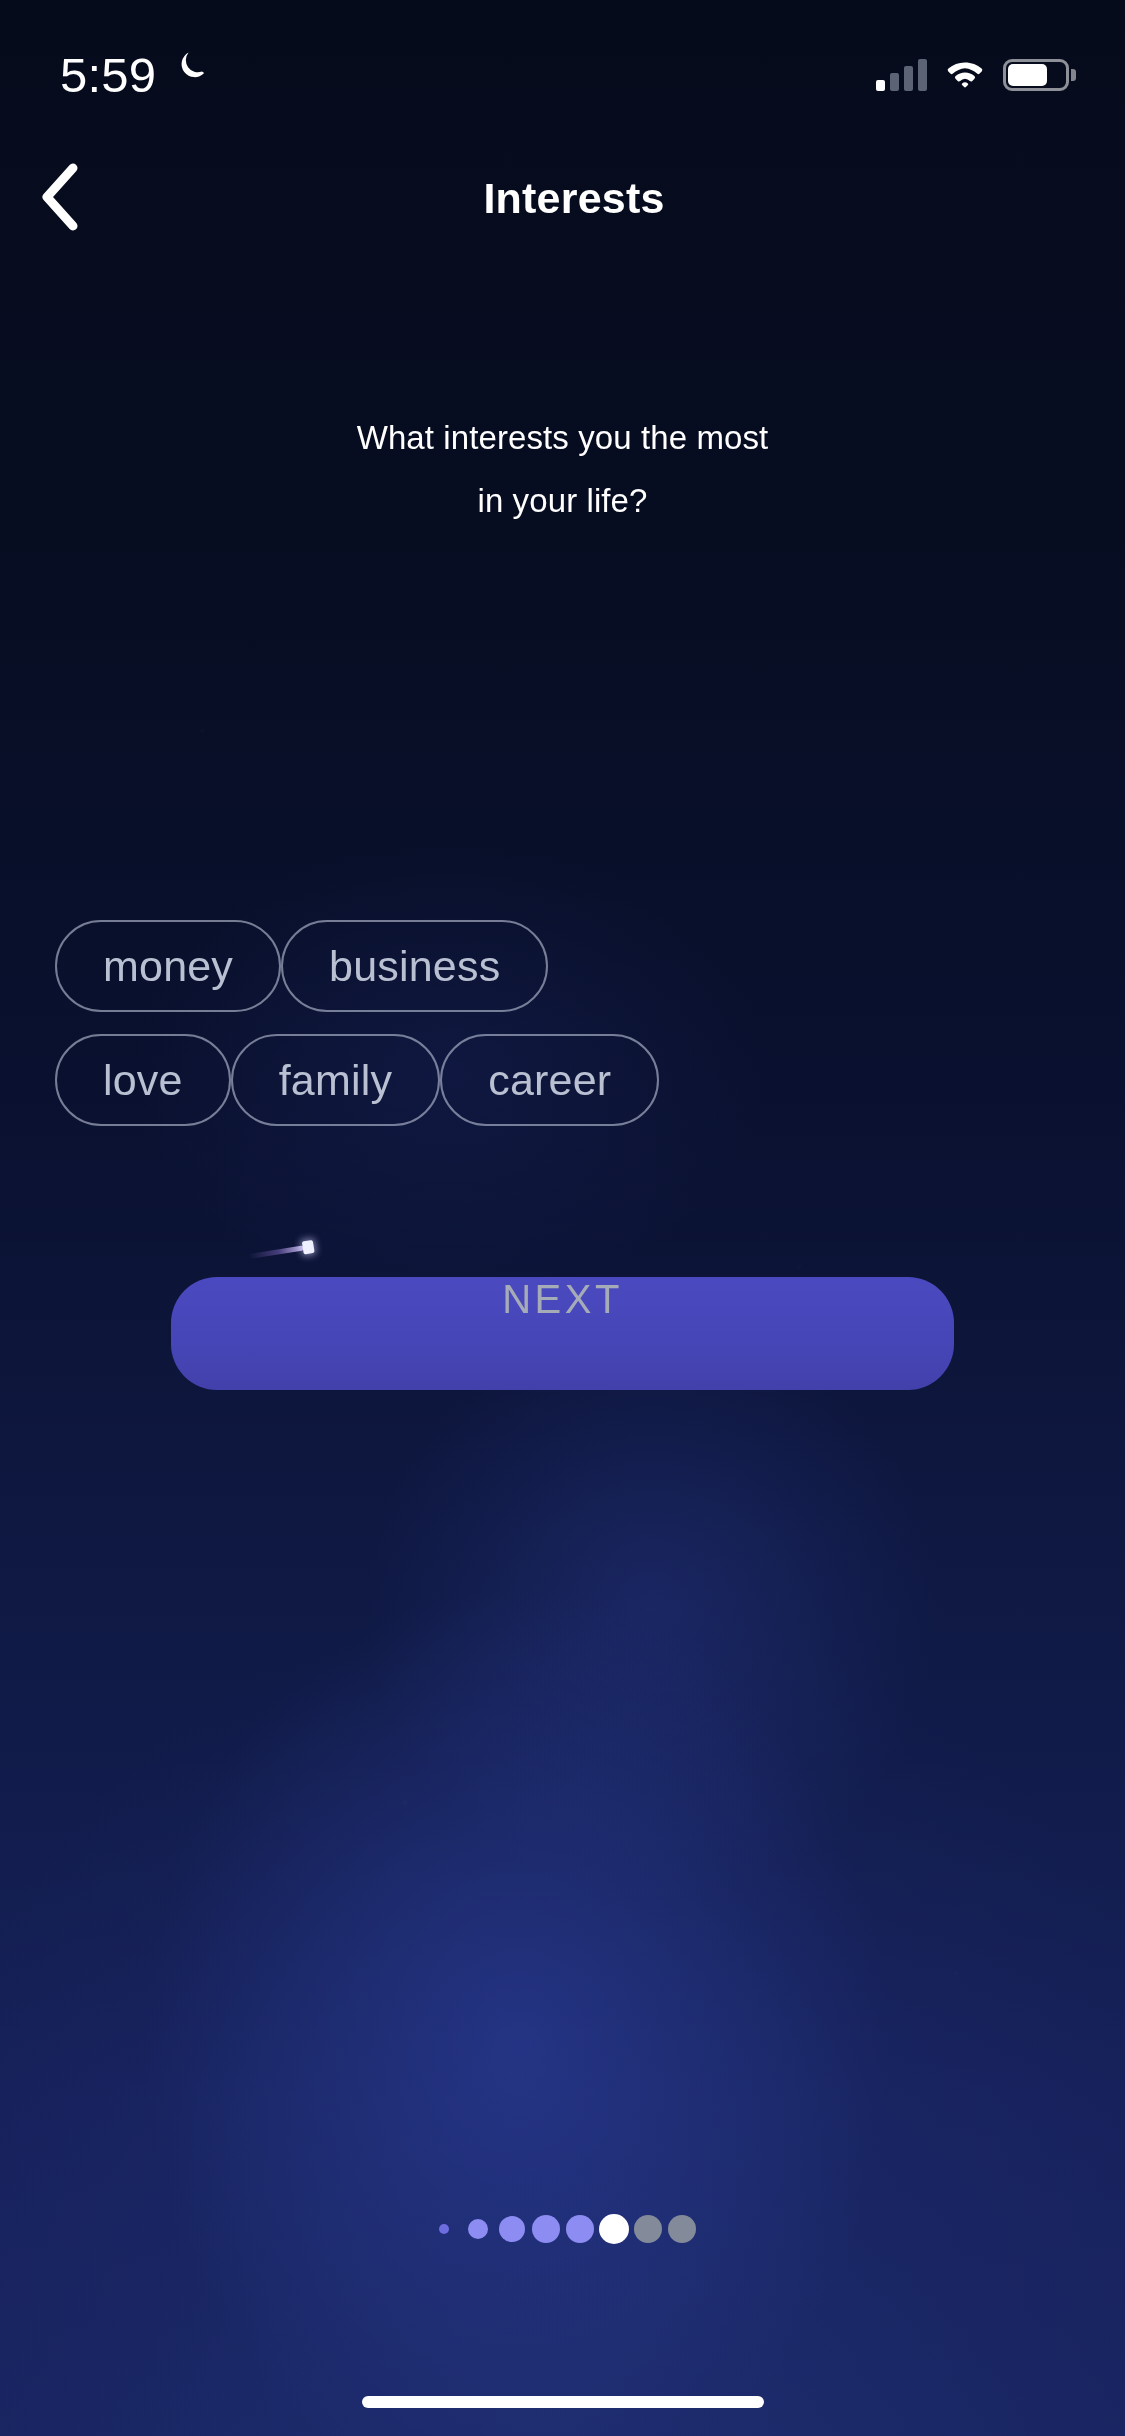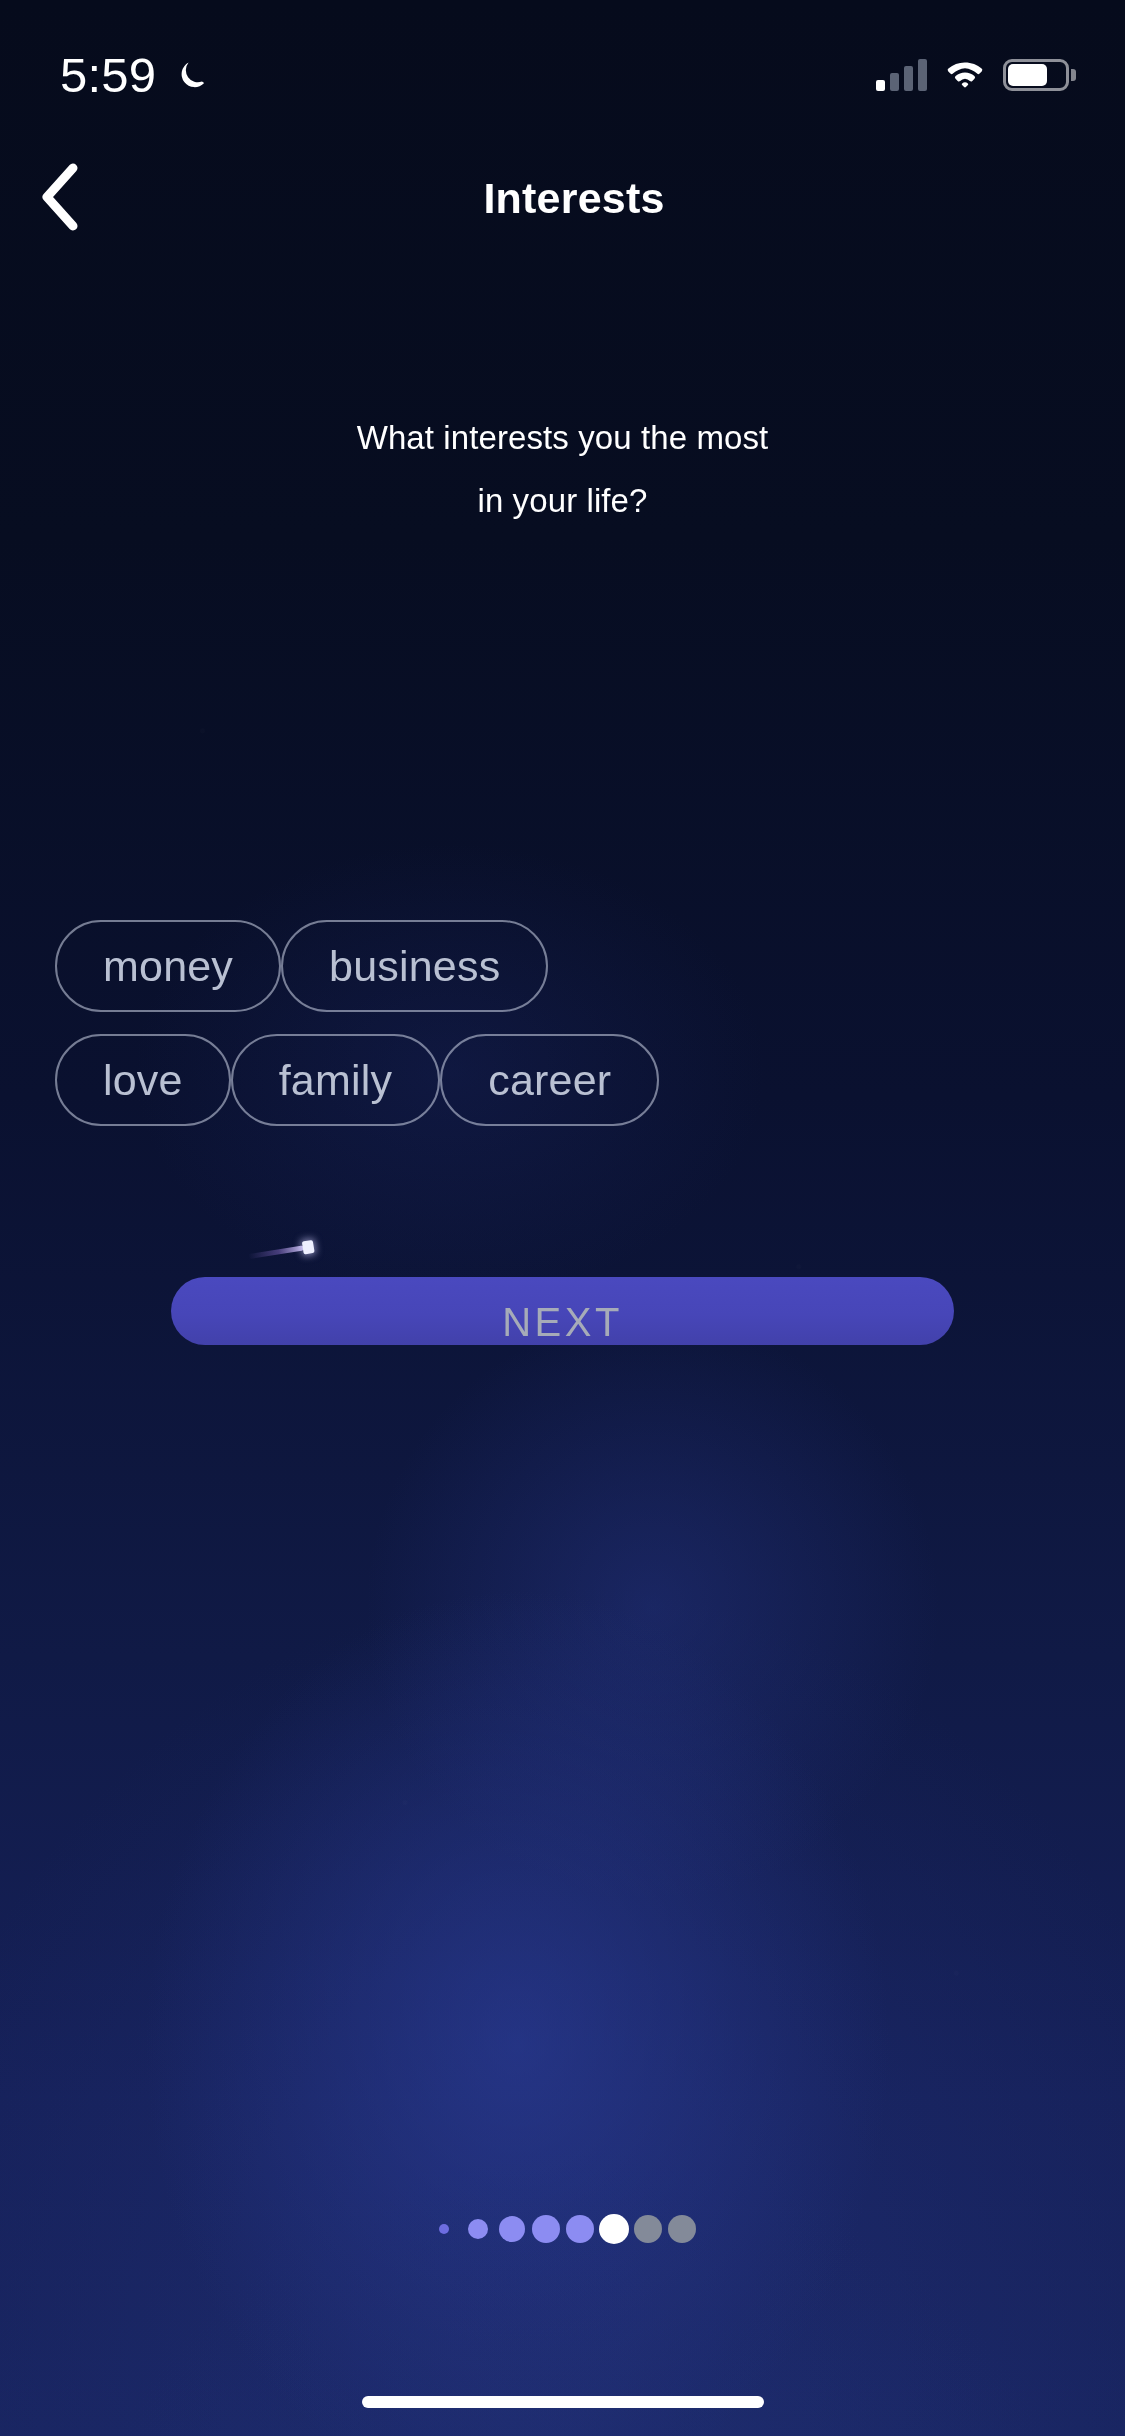--- a/index.html
+++ b/index.html
@@ -32,21 +32,21 @@
       radial-gradient(circle at 85% 81%, rgba(255,255,255,0.010) 0 2px, rgba(0,0,0,0) 3px);
     pointer-events:none;
   }
 
   
   #statusbar {
     position:absolute; top:0; left:0; width:1125px; height:132px;
     display:flex; align-items:center; justify-content:space-between;
     padding:0 56px 0 60px;
   }
-  .sb-left { display:flex; align-items:center; gap:20px; margin-top:18px; }
+  .sb-left { display:flex; align-items:flex-start; gap:20px; margin-top:18px; }
   #clock { color:#ffffff; font-size:49px; font-weight:500; letter-spacing:0.2px; }
   #moon-icon { width:36px; height:36px; position:relative; display:block; }
   .sb-right { display:flex; align-items:center; gap:18px; margin-top:18px; }
 
   
   #signal-icon { display:flex; align-items:flex-end; gap:5px; height:32px; }
   #signal-icon i { display:block; width:9px; border-radius:2px; background:#ffffff; }
   #signal-icon i.d { background:#5b6375; }
   #signal-icon i:nth-child(1){ height:11px; }
   #signal-icon i:nth-child(2){ height:18px; }
@@ -116,24 +116,24 @@
   }
   #shooting-star .head {
     position:absolute; right:0; top:3px; width:11px; height:13px;
     background:#eef0ff; border-radius:2px;
     box-shadow:0 0 7px 2px rgba(210,205,255,0.55);
   }
   #next-button-wrap {
     position:absolute; left:171px; top:1277px; width:783px; height:91px;
   }
   #next-btn {
-    position:absolute; left:0; top:0; width:783px; height:68px;
+    position:absolute; left:0; top:0; width:783px; height:113px;
     border-radius:46px;
     background:linear-gradient(180deg,#4a49bf 0%, #4746b8 55%, #4241ab 100%);
-    display:flex; align-items:flex-end; justify-content:center;
+    display:flex; align-items:flex-start; justify-content:center;
   }
   #next-label {
     color:#a6abb8; font-size:40px; font-weight:400; letter-spacing:3.5px;
   }
 
   
   #page-dots {
     position:absolute; left:0; top:2214px; width:1125px;
     display:flex; align-items:center; justify-content:center; gap:0;
   }

